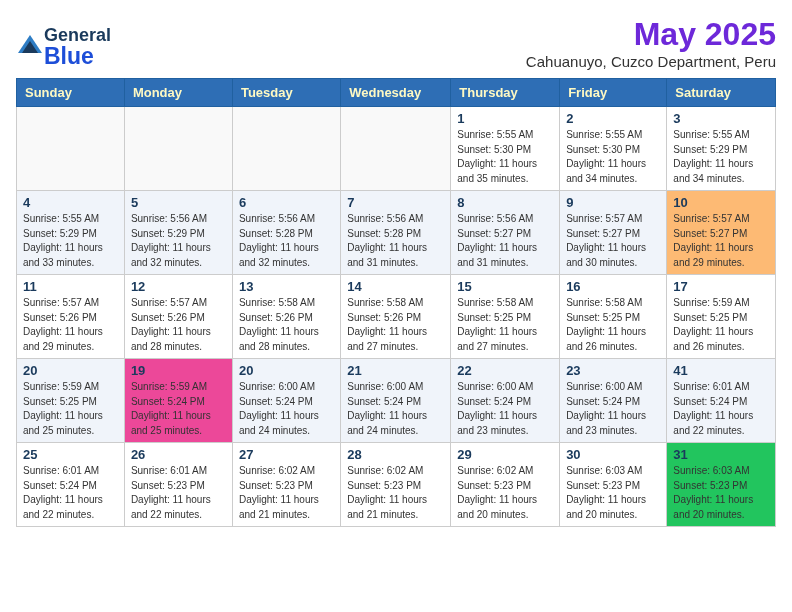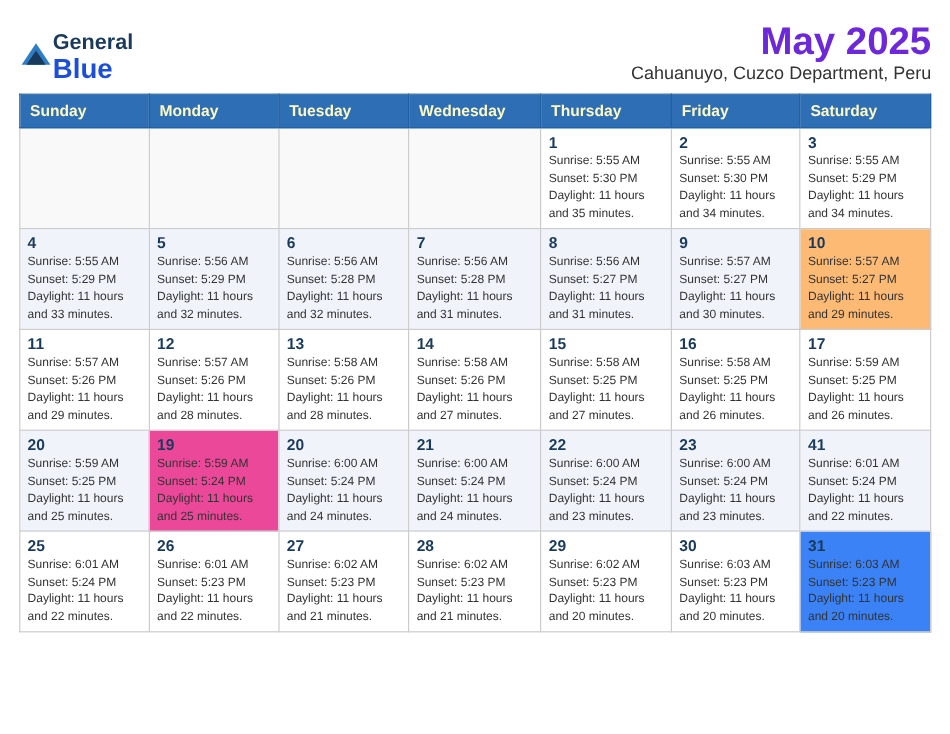--- a/index.html
+++ b/index.html
@@ -352,21 +352,21 @@
 Daylight: 11 hours
 and 20 minutes.</div>
         </td>
         <td style="background: rgb(255, 255, 255); margin-left: 40px;">
           <span class="day-number">30</span>
           <div class="cell-content" style="white-space: pre-line;">Sunrise: 6:03 AM
 Sunset: 5:23 PM
 Daylight: 11 hours
 and 20 minutes.</div>
         </td>
-        <td style="background: #3b82f6;">
+        <td style="background: #22c55e;">
           <span class="day-number">31</span>
           <div class="cell-content" style="white-space: pre-line;">Sunrise: 6:03 AM
 Sunset: 5:23 PM
 Daylight: 11 hours
 and 20 minutes.</div>
         </td>
       </tr>
     </tbody>
 </table>
 

